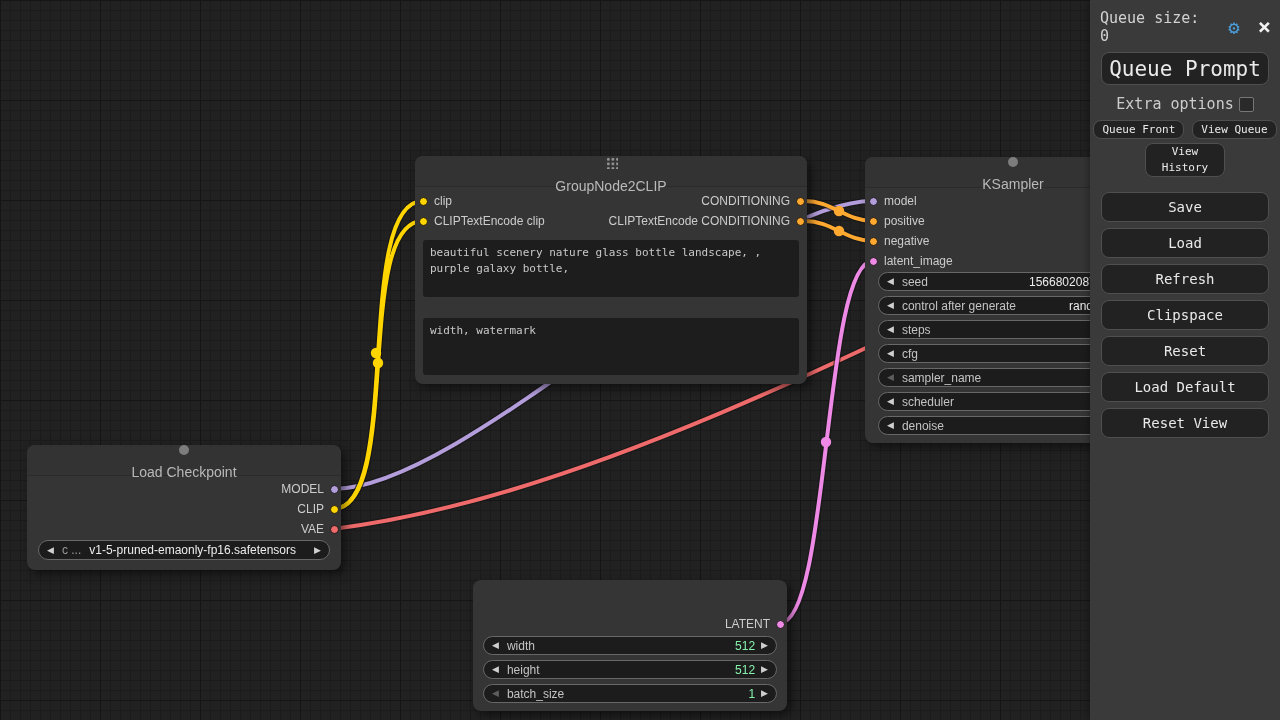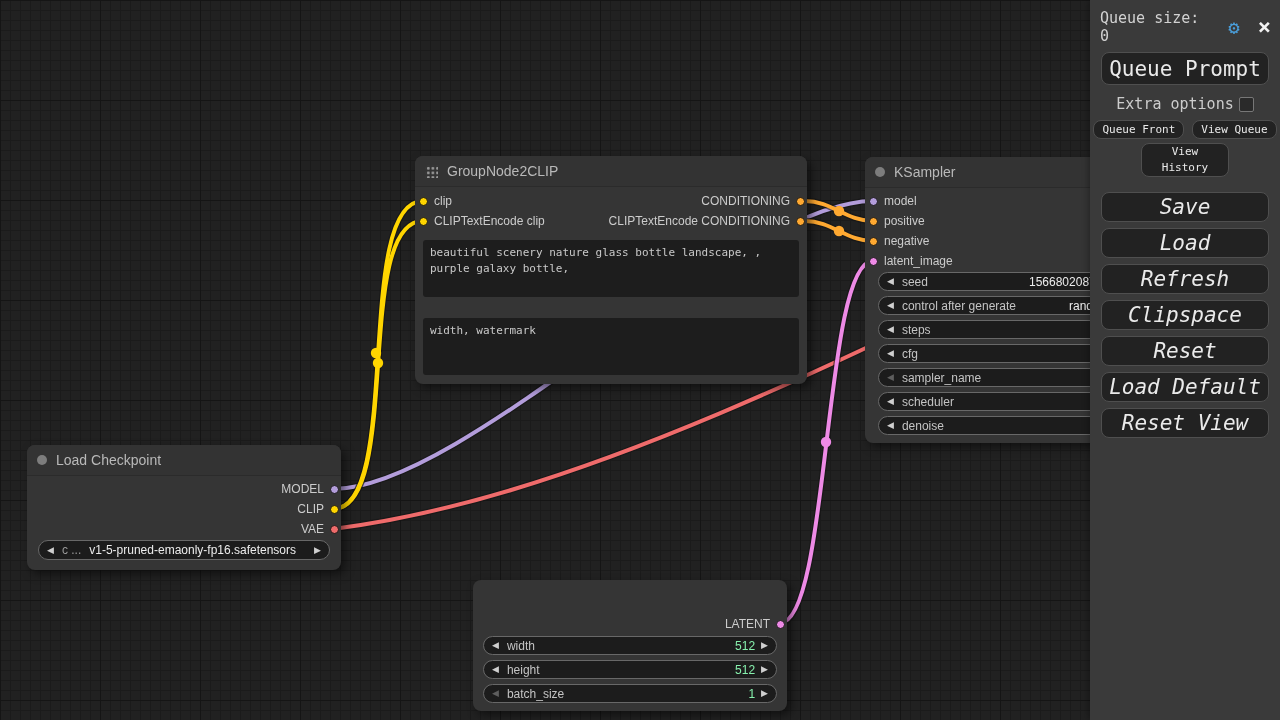--- a/index.html
+++ b/index.html
@@ -9,21 +9,21 @@
       linear-gradient(#151515 1px, transparent 1px),
       linear-gradient(90deg,#151515 1px, transparent 1px),
       linear-gradient(#1b1b1b 1px, transparent 1px),
       linear-gradient(90deg,#1b1b1b 1px, transparent 1px);
     background-size:100px 100px,100px 100px,10px 10px,10px 10px;
     font-family:"Liberation Sans",sans-serif;}
   .wires{position:absolute;left:0;top:0;z-index:1;}
   .node{position:absolute;z-index:2;background:#353535;border-radius:8px;
     box-shadow:4px 4px 10px rgba(0,0,0,.5);}
   .node-header{height:30px;background:#333333;border-radius:8px 8px 0 0;
-    border-bottom:1px solid #2b2b2b;display:flex;align-items:center;padding:0 10px;gap:9px;}
+    border-bottom:1px solid #2b2b2b;display:flex;align-items:center;padding:0 10px;gap:9px;flex-direction:column;}
   .node-title{color:#b9b9b9;font-size:14px;white-space:nowrap;}
   .header-dot{width:10px;height:10px;border-radius:50%;background:#7d7d7d;flex:0 0 auto;}
   .grid-icon{width:13px;height:13px;flex:0 0 auto;
     background-image:radial-gradient(#979797 1.2px,transparent 1.5px);
     background-size:4.6px 4.6px;background-position:1px 1px;}
   .port{position:absolute;height:20px;display:flex;align-items:center;
     color:#cccccc;font-size:12px;white-space:nowrap;}
   .port.in{left:4px;}
   .port.out{right:2px;flex-direction:row-reverse;}
   .pdot{width:9px;height:9px;border-radius:50%;border:1px solid #181818;box-sizing:border-box;flex:0 0 auto;}
@@ -48,22 +48,22 @@
   .gear{color:#4a9eda;font-size:19px;margin-left:6px;cursor:pointer;line-height:1;}
   .close-x{color:#f2f2f2;font-size:22px;font-weight:bold;margin-left:10px;cursor:pointer;line-height:.9;}
   .btn{background:#222222;border:1px solid #4f4f4f;border-radius:8px;color:#eaeaea;
     display:flex;align-items:center;justify-content:center;cursor:pointer;box-sizing:border-box;}
   .btn-queue{margin:7px 11px 0 11px;height:33px;font-size:21px;}
   .extra-row{display:flex;align-items:center;justify-content:center;margin-top:10px;
     color:#cccccc;font-size:15px;gap:5px;}
   .checkbox{width:13px;height:13px;background:#2a2a2a;border:1px solid #777;border-radius:2px;cursor:pointer;}
   .small-row{display:flex;justify-content:center;gap:8px;margin-top:7px;text-align:center;}
   .btn-sm{height:19px;font-size:11px;padding:0 8px;}
-  .btn-history{width:88px;height:34px;font-size:11px;margin:4px auto 0 auto;text-align:center;line-height:1.5;}
-  .btn-big{margin:6px 11px 0 11px;height:30px;font-size:21px;font-style:italic;}
+  .btn-history{width:80px;height:34px;font-size:11px;margin:4px auto 0 auto;text-align:center;line-height:1.5;}
+  .btn-big{margin:6px 11px 0 11px;height:30px;font-size:14px;}
   .btn-big.first{margin-top:15px;}
 </style>
 </head>
 <body>
 
 <div class="stage">
 
   <svg class="wires" width="1280" height="720">
 
     <path d="M333,529 C560,500 820,380 1280,140" fill="none" stroke="#141414" stroke-width="6.5" opacity="0.6"></path>

